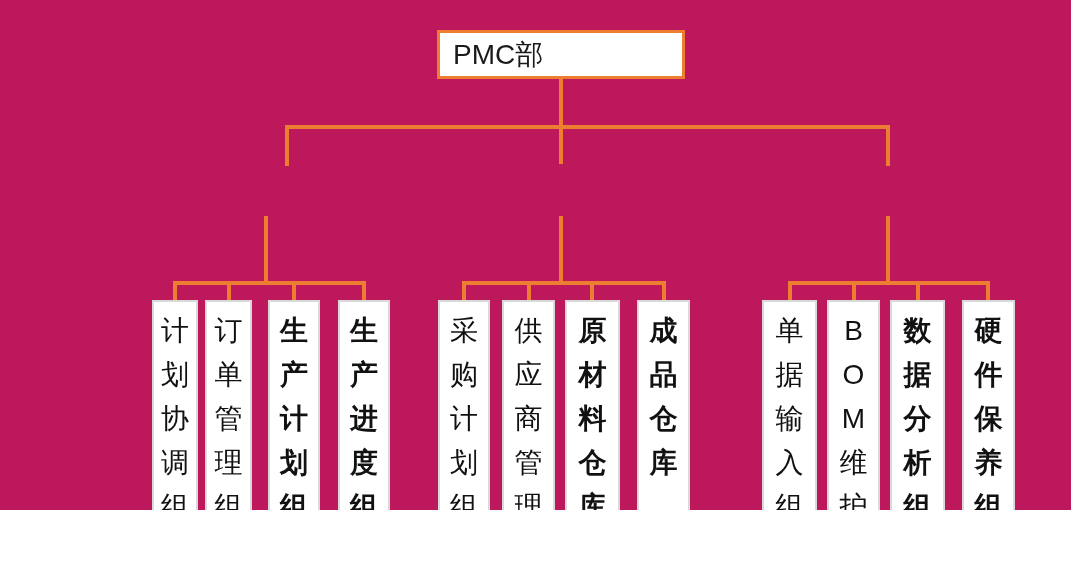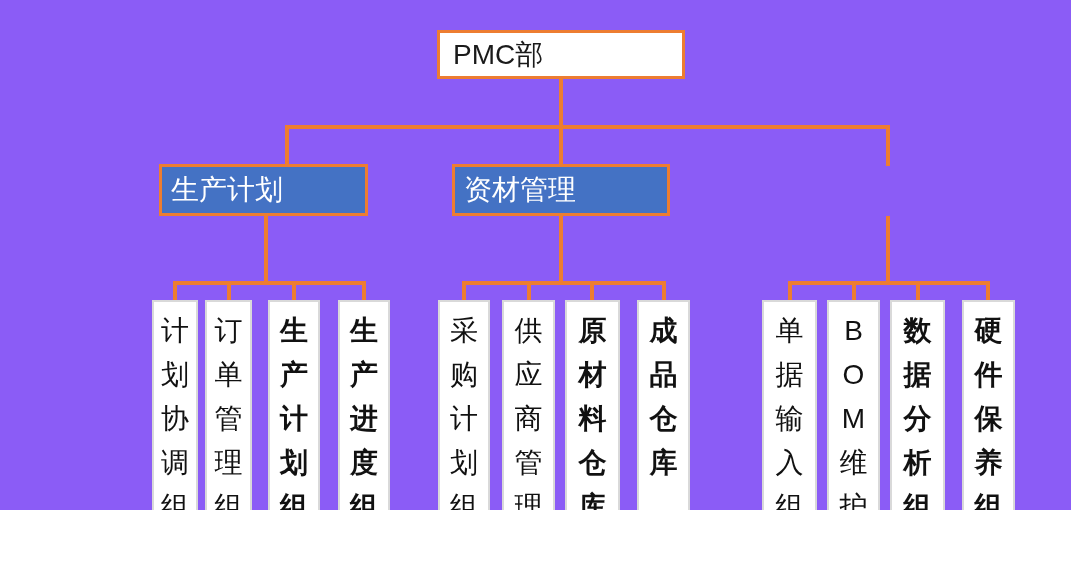--- a/index.html
+++ b/index.html
@@ -1,20 +1,20 @@
 <!DOCTYPE html>
 <html><head>
 <meta charset="utf-8">
 <style>
   html,body { margin:0; padding:0; background:#ffffff; }
   .canvas {
     position: relative;
     width: 1071px;
     height: 510px;
-    background: #8b5cf6;
+    background: #be185d;
     font-family: "Liberation Sans", sans-serif;
     overflow: hidden;
   }
   
   .conn {
     position: absolute;
     background: #ED7D31;
   }
   .conn.h { height: 4px; }
   .conn.v { width: 4px; }
@@ -88,26 +88,20 @@
   <div class="conn h" style="left:788px; top:281px; width:202px;"></div>
   <div class="conn v" style="left:788px; top:281px; height:21px;"></div>
   <div class="conn v" style="left:852px; top:281px; height:21px;"></div>
   <div class="conn v" style="left:916px; top:281px; height:21px;"></div>
   <div class="conn v" style="left:986px; top:281px; height:21px;"></div>
 
   <div class="node" style="left:437px; top:30px; width:248px; height:49px;">
     <span>PMC部</span>
   </div>
 
-  <div class="node branch" style="left:159px; top:164px; width:209px; height:52px;">
-    <span>生产计划</span>
-  </div>
-  <div class="node branch" style="left:452px; top:164px; width:218px; height:52px;">
-    <span>资材管理</span>
-  </div>
 
   <div class="leaf" style="left:152px; width:46px;">
       <div>计</div>
       <div>划</div>
       <div>协</div>
       <div>调</div>
       <div>组</div>
     </div>
   <div class="leaf" style="left:205px; width:47px;">
       <div>订</div>

